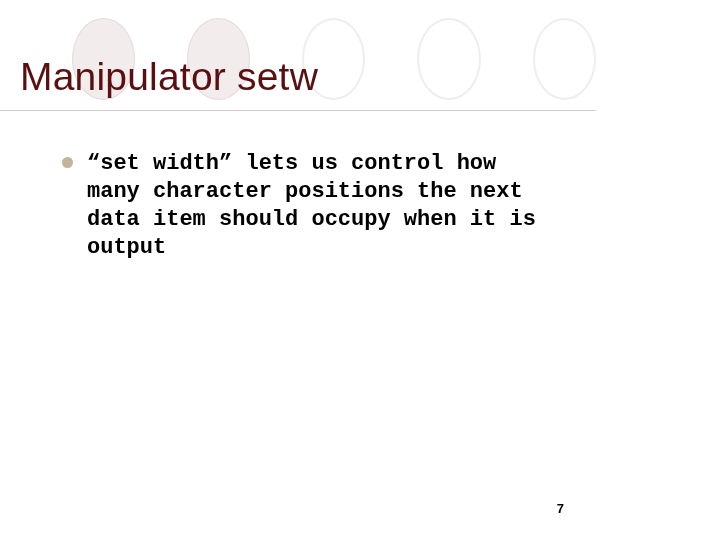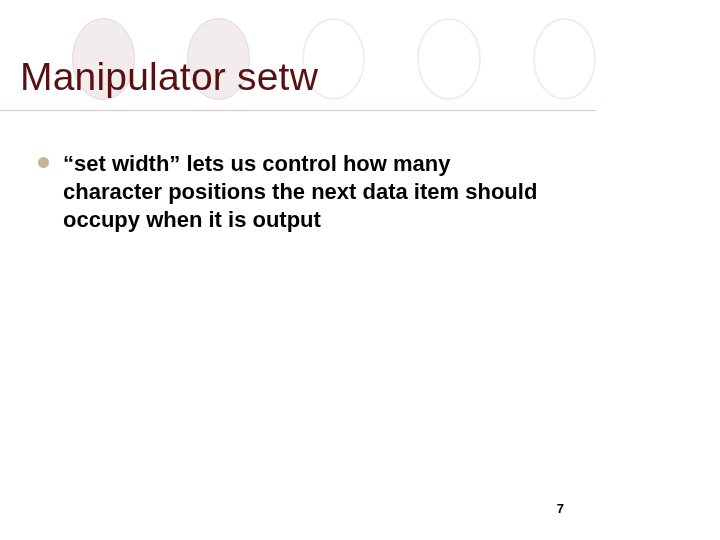--- a/index.html
+++ b/index.html
@@ -55,22 +55,23 @@
     position: absolute;
     top: 110px;
     left: 0;
     right: 0;
     height: 0;
     border-top: 1px solid #d9c8c8;
   }
   .content {
     position: absolute;
     top: 150px;
-    left: 38px;
+    left: 62px;
     right: 50px;
+    font-family: Liberation Mono, monospace;
   }
   .item {
     display: flex;
     align-items: flex-start;
     margin-bottom: 38px;
   }
   .bullet {
     flex: 0 0 auto;
     width: 11px;
     height: 11px;

